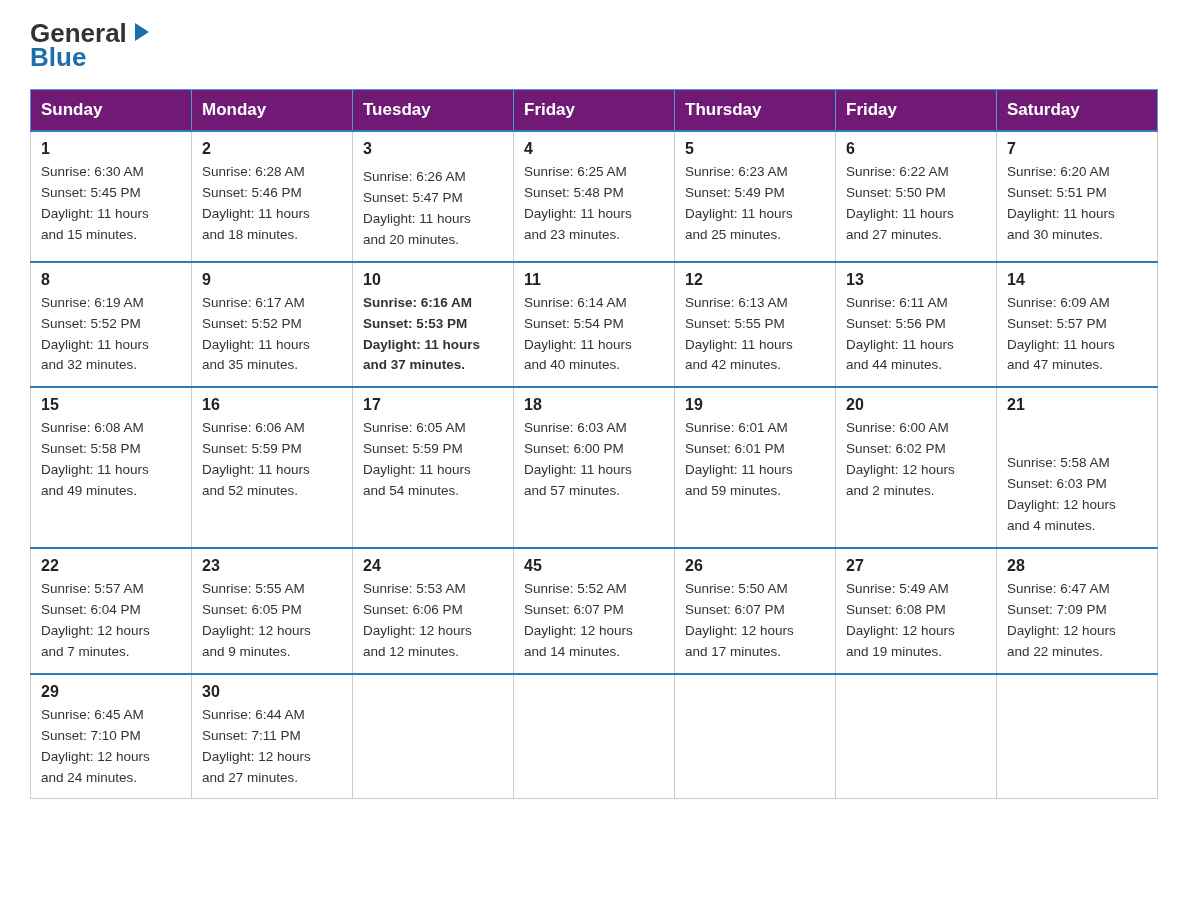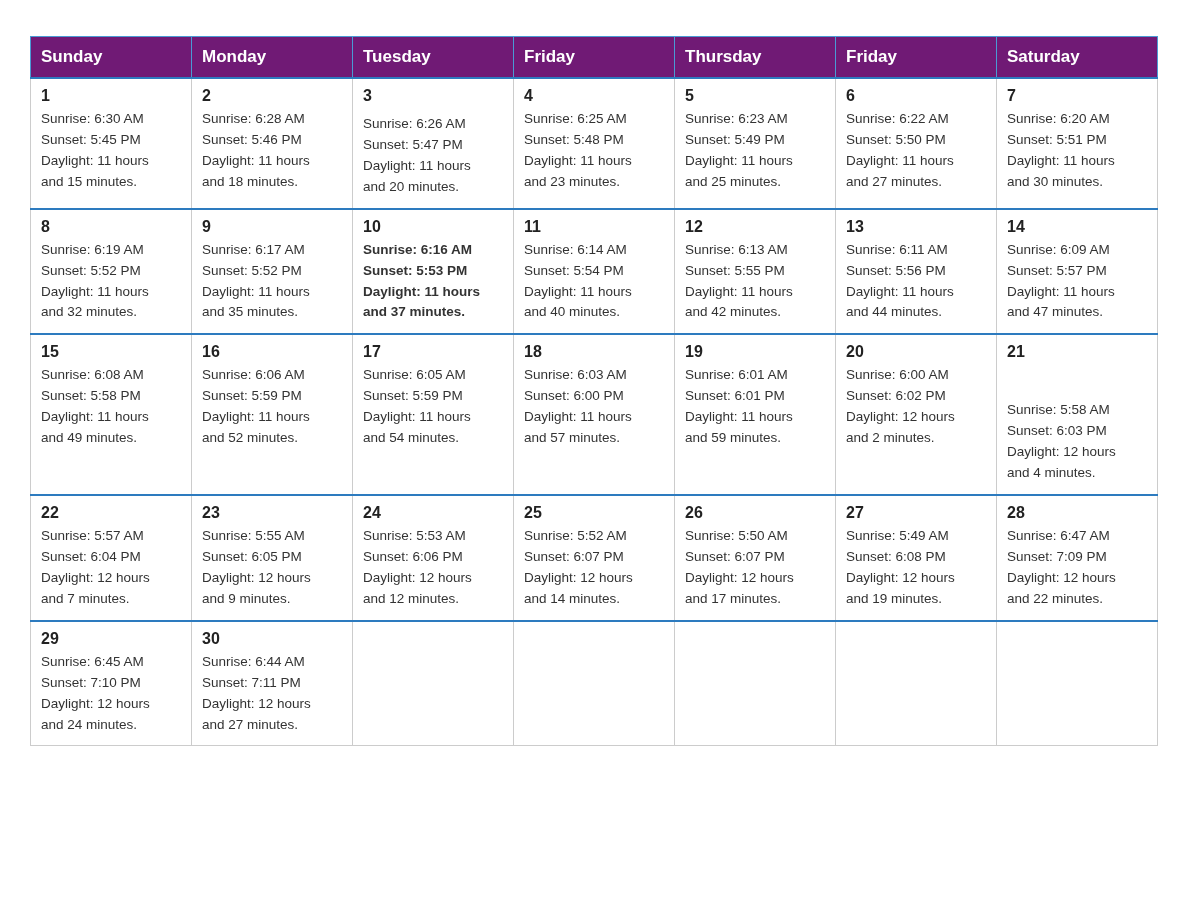--- a/index.html
+++ b/index.html
@@ -84,20 +84,29 @@
       color: #333;
     }
     .empty-cell {
       background: #fff;
     }
   </style>
 </head>
 <body>
 
 <div class="header">
+  <div class="logo">
+    <div style="display:flex; align-items:center;">
+      <span class="logo-text">General</span>
+      <svg width="22" height="22" viewBox="0 0 22 22" style="margin-left:2px; margin-top:-2px;">
+        <polygon points="6,2 20,11 6,20" fill="#1a6fad"></polygon>
+      </svg>
+    </div>
+    <div class="logo-line2">Blue</div>
+  </div>
   <div class="title-block">
   </div>
 </div>
 
 <table class="calendar">
   <thead>
     <tr>
 
     <th>Sunday</th>
         <th>Monday</th>
@@ -278,21 +287,21 @@
 and 9 minutes.</div>
         </td>
         <td>
           <span class="day-num">24</span>
           <div class="day-info" style="white-space: pre-line;">Sunrise: 5:53 AM
 Sunset: 6:06 PM
 Daylight: 12 hours
 and 12 minutes.</div>
         </td>
         <td>
-          <span class="day-num">25</span>
+          <span class="day-num">45</span>
           <div class="day-info" style="white-space: pre-line;">Sunrise: 5:52 AM
 Sunset: 6:07 PM
 Daylight: 12 hours
 and 14 minutes.</div>
         </td>
         <td>
           <span class="day-num">26</span>
           <div class="day-info" style="white-space: pre-line;">Sunrise: 5:50 AM
 Sunset: 6:07 PM
 Daylight: 12 hours

